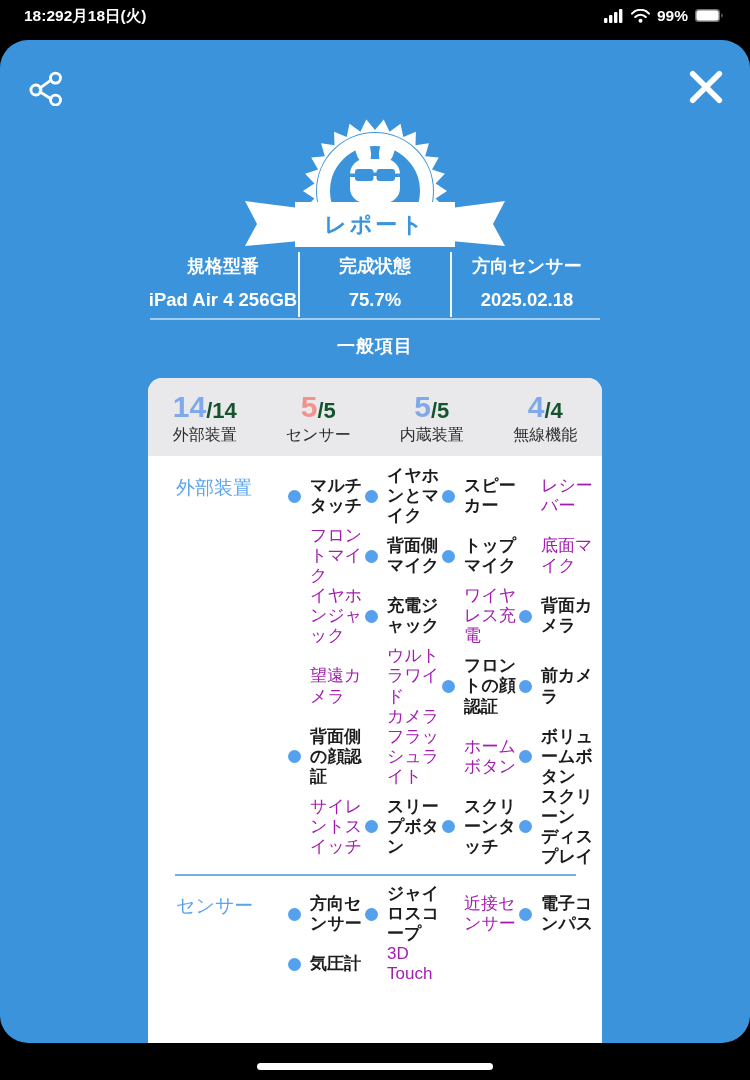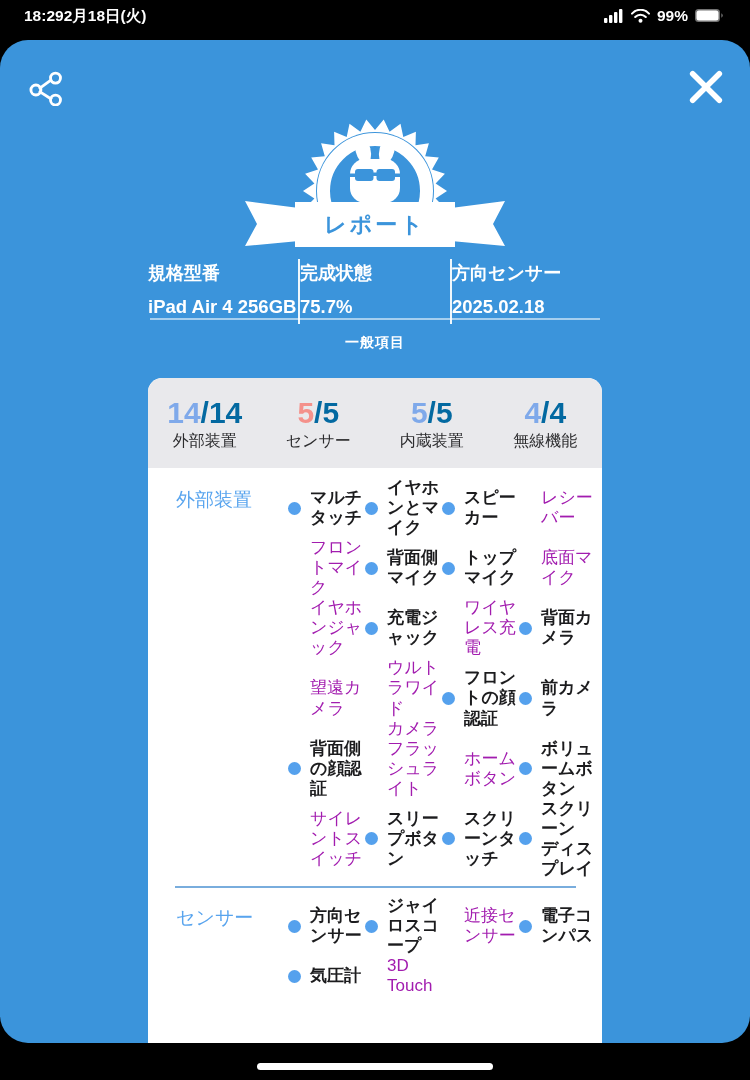--- a/index.html
+++ b/index.html
@@ -23,45 +23,45 @@
     background:transparent; cursor:pointer; padding:0; }
   .share-btn { left:24px; }
   .close-btn { right:22px; }
 
   
   .badge { position:absolute; top:73px; left:50%; margin-left:-150px;
     width:300px; height:142px; }
 
   
   .info-row { position:absolute; top:212px; left:148px; width:454px;
-    display:flex; text-align:left; color:#fff;margin-top:7px; }
+    display:flex; text-align:center; color:#fff; }
   .info-col { flex:1; display:flex; flex-direction:column; gap:11px;
     padding:2px 0 6px; }
   .info-col + .info-col { border-left:2px solid rgba(255,255,255,0.92); }
   .info-label { font-size:18px; font-weight:700; }
   .info-value { font-size:18.5px; font-weight:700; }
 
   .info-rule { position:absolute; top:278px; left:150px; width:450px;
     height:2px; background:rgba(255,255,255,0.55); }
 
   .general-title { position:absolute; top:294px; left:0; width:750px;
-    text-align:center; color:#fff; font-size:14px; font-weight:600;
+    text-align:center; color:#fff; font-size:18px; font-weight:600;
     letter-spacing:1px; }
 
   
   .card { position:absolute; top:338px; left:148px; width:454px; bottom:0;
     background:#fff; border-radius:14px 14px 0 0; overflow:hidden; }
 
-  .card-header { height:90px; background:#E9E9EC; border-radius:14px 14px 0 0;
+  .card-header { height:78px; background:#E9E9EC; border-radius:14px 14px 0 0;
     display:flex; align-items:center; }
   .stat { flex:1; display:flex; flex-direction:column; align-items:center;
     gap:3px; padding-top:4px; }
   .stat-num { font-size:30px; font-weight:600; line-height:1;
     display:flex; align-items:flex-end; }
-  .stat-total { font-size:30px; font-weight:600; color:#0369a1; }
+  .stat-total { font-size:22px; font-weight:600; color:#14532d; }
   .stat-label { font-size:16px; color:#2c2c2e; font-weight:500; }
 
   .card-body { padding-top:2px; }
   .section { display:flex; padding-top:8px; }
   .section-title { width:140px; flex:none; padding:9px 0 0 28px;
     font-size:19px; font-weight:500; color:#58A4EE; }
   .items { flex:1; display:grid; grid-template-columns:1fr 1fr 1fr 1fr;
     padding-right:6px; align-items:stretch; }
   .item { display:flex; align-items:center; gap:9px; min-height:33px;
     font-size:17px; }

